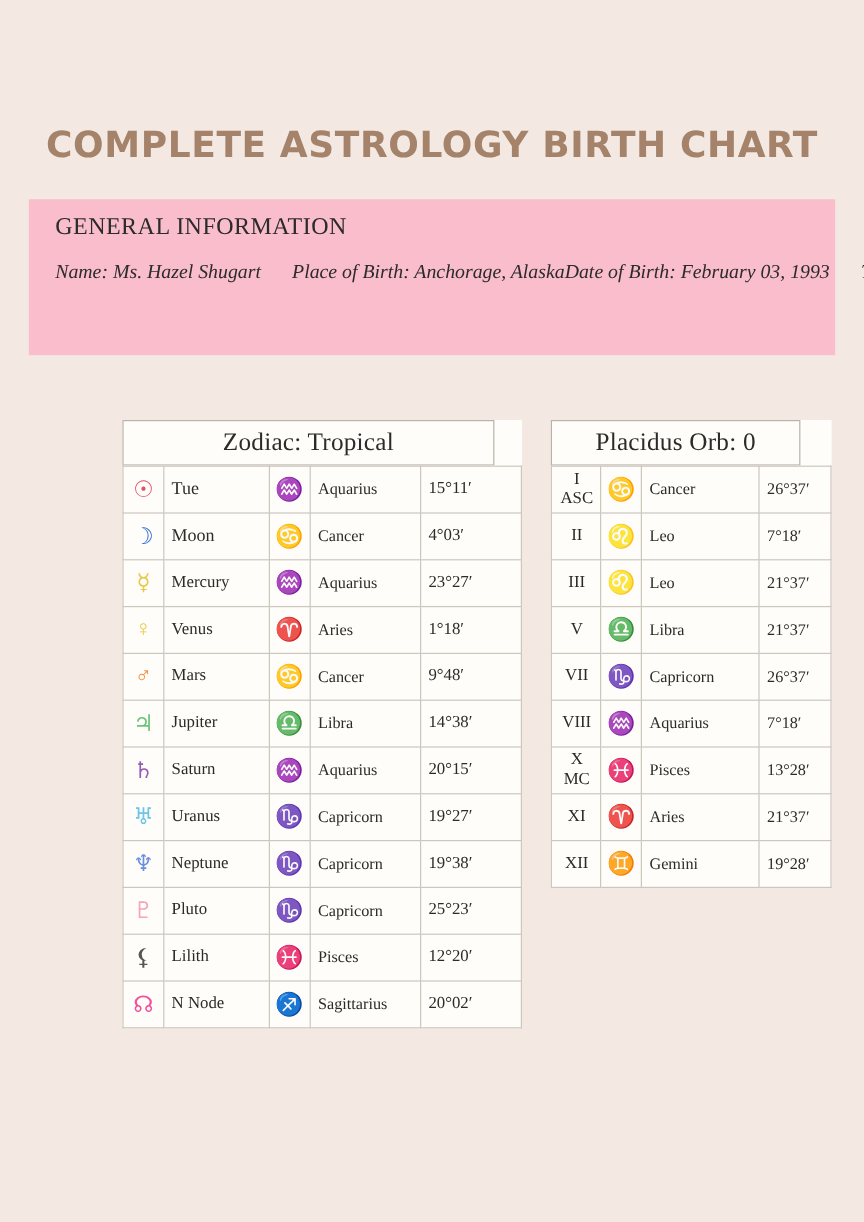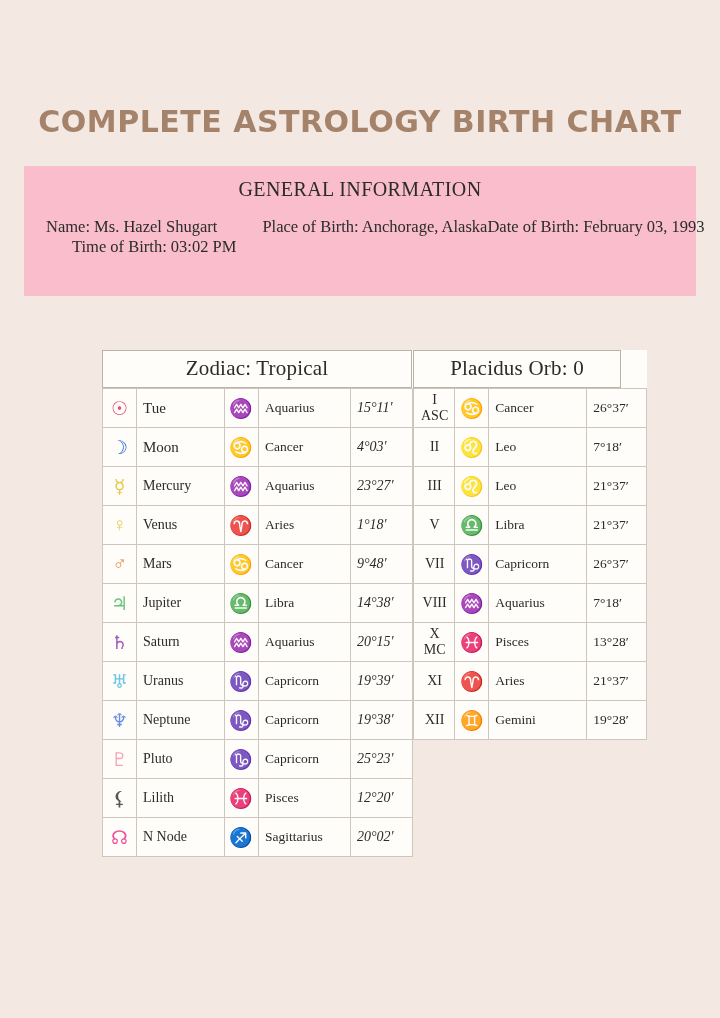--- a/index.html
+++ b/index.html
@@ -30,44 +30,45 @@
   .info-band {
     position: absolute;
     left: 24px;
     top: 166px;
     width: 672px;
     height: 130px;
     background: #f9bdcb;
     padding: 12px 22px 0 22px;
   }
   .info-heading {
-    text-align: center;
+    text-align: left;
     font-size: 20px;
     letter-spacing: 0.4px;
     color: #2b2b2b;
     margin-bottom: 16px;
   }
   .info-grid {
     display: grid;
-    grid-template-columns: 1fr 1fr 1fr;
+    grid-template-columns: 1fr 1fr 1fr 1fr;
+    font-style: italic;
   }
   .info-grid .cell {
     font-size: 16.5px;
     white-space: nowrap;
   }
   .info-grid .cell.right { padding-left: 26px; }
 
   
   .tables {
     position: absolute;
     left: 102px;
     top: 350px;
     display: flex;
     align-items: flex-start;
-    gap: 0;
+    gap: 24px;
   }
   .panel { background: #fffdf9; }
   .panel-head {
     border: 1px solid #b9b2a8;
     text-align: center;
     font-size: 21px;
     padding: 5px 0 6px 0;
     background: #fffdf9;
     letter-spacing: 0.2px;
   }
@@ -85,21 +86,21 @@
   }
   td.glyph {
     text-align: center;
     font-size: 19px;
     padding: 0;
     width: 34px;
   }
   td.body-name { font-size: 15px; width: 88px; }
   td.body-name.small { font-size: 14px; }
   td.sign { width: 92px; font-size: 13.5px; }
-  td.deg  { width: 62px; font-size: 14px; text-align: left; font-style: italic; }
+  td.deg  { width: 84px; font-size: 14px; text-align: left; }
   td.house { width: 38px; font-size: 14px; text-align: center; padding-left: 7px;}
   td.sign2 { width: 98px; font-size: 13.5px; }
   td.deg2 { width: 60px; font-size: 13.5px; }
 
   
   .left-head { width: 310px; }
   .right-head { width: 208px; }
 </style>
 </head>
 <body>
@@ -169,21 +170,21 @@
             <td class="body-name small">Saturn</td>
             <td class="glyph" style="color:#6cc4e6">♒</td>
             <td class="sign">Aquarius</td>
             <td class="deg">20°15′</td>
           </tr>
           <tr>
             <td class="glyph" style="color:#6cc4e6">♅</td>
             <td class="body-name small">Uranus</td>
             <td class="glyph" style="color:#f0a73c">♑</td>
             <td class="sign">Capricorn</td>
-            <td class="deg">19°39′</td>
+            <td class="deg">19°27′</td>
           </tr>
           <tr>
             <td class="glyph" style="color:#6a8fe0">♆</td>
             <td class="body-name small">Neptune</td>
             <td class="glyph" style="color:#f0a73c">♑</td>
             <td class="sign">Capricorn</td>
             <td class="deg">19°38′</td>
           </tr>
           <tr>
             <td class="glyph" style="color:#f4a6b8">♇</td>

